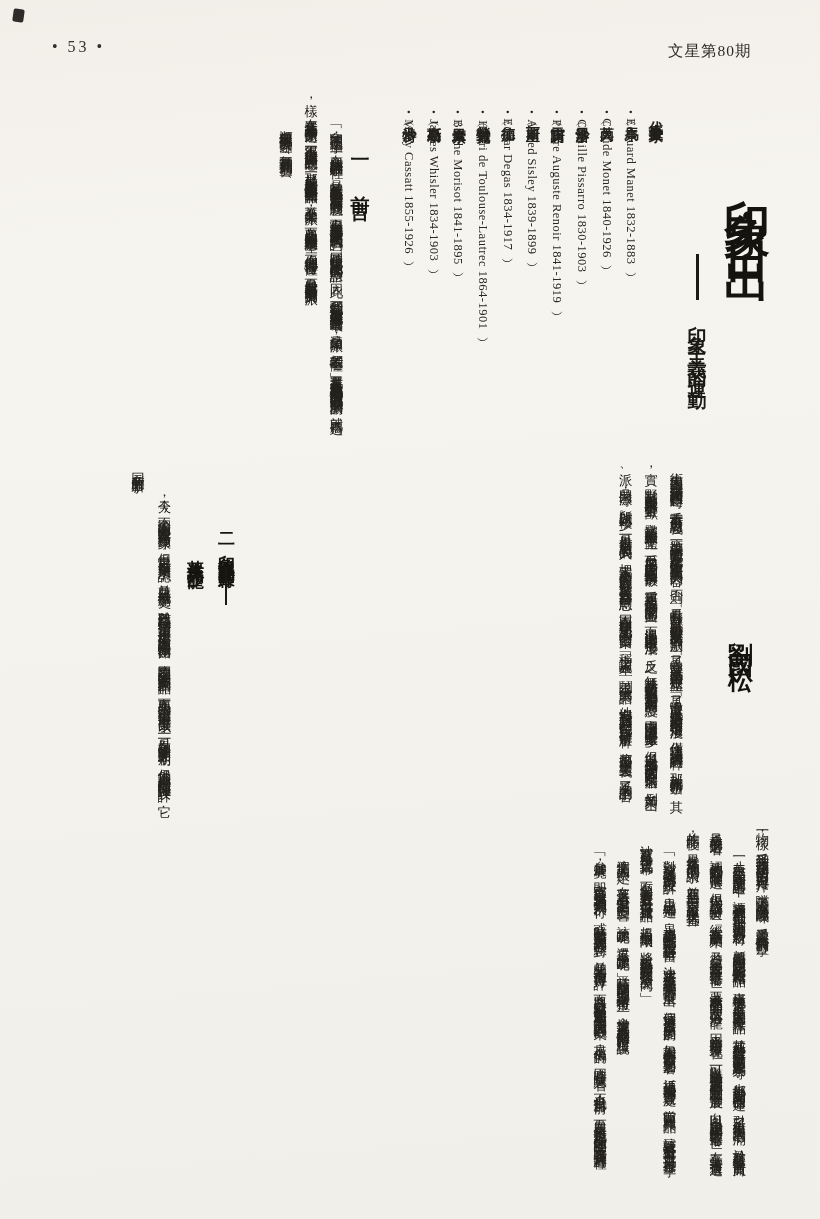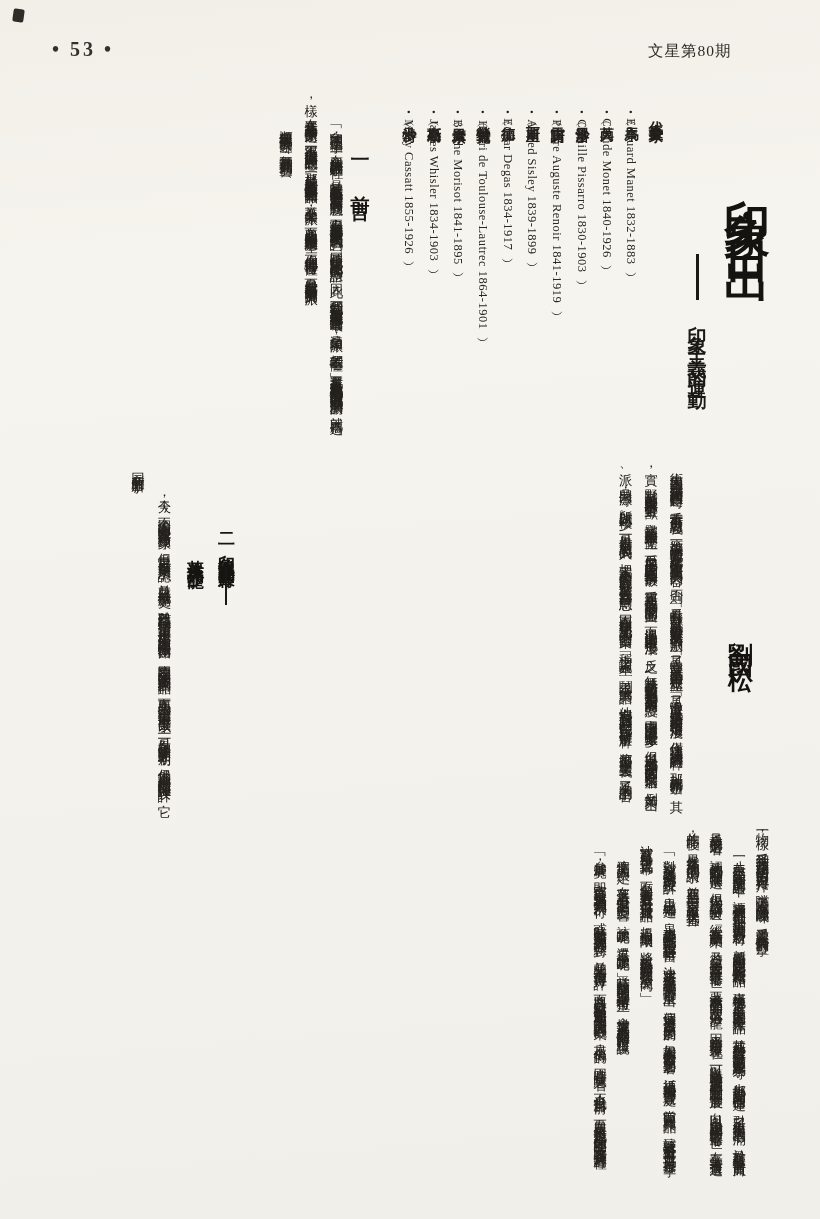--- a/index.html
+++ b/index.html
@@ -5,21 +5,21 @@
   html,body{margin:0;padding:0;background:#d8d6d0;}
   .page{
     position:relative;width:820px;height:1219px;overflow:hidden;
     background:linear-gradient(175deg,#f1efe8 0%,#f6f4ee 22%,#f4f2ec 55%,#f1efe9 100%);
     font-family:"Liberation Serif","DejaVu Serif",serif;
     color:#211f1b;
   }
   .v{writing-mode:vertical-rl;text-orientation:mixed;}
   .abs{position:absolute;}
   
-  .pageno{font-size:20px;letter-spacing:3px;color:#33312d;font-weight:bold;}
+  .pageno{font-size:16px;letter-spacing:3px;color:#33312d;}
   .issue{font-size:15.5px;color:#2c2a26;letter-spacing:1px;}
   .speck{background:#2e2c29;border-radius:2px;transform:rotate(8deg);}
   
   .bigtitle{font-size:46px;font-weight:bold;letter-spacing:14px;line-height:62px;color:#151310;}
   .subtitle{font-size:19px;font-weight:bold;letter-spacing:11px;line-height:30px;color:#1b1916;}
   .vline{display:inline-block;width:3px;height:46px;background:#1b1916;margin:2px 0 10px 0;}
   .vline2{display:inline-block;width:2.5px;height:38px;background:#1b1916;margin-top:6px;}
   .author{font-size:25px;font-weight:bold;letter-spacing:13px;color:#151310;}
   
   .artists{line-height:23.7px;height:352px;}
@@ -44,21 +44,21 @@
   .bq{padding-top:13px;}
 </style>
 </head>
 <body>
 
 <div class="page">
 
   <div class="abs speck" style="left:13px;top:9px;width:11px;height:13px;"></div>
 
   <div class="abs pageno" style="left:52px;top:38px;">• 53 •</div>
-  <div class="abs issue" style="left:648px;top:41px;">文星第80期</div>
+  <div class="abs issue" style="left:668px;top:41px;">文星第80期</div>
 
   <div class="abs v bigtitle" style="left:716px;top:163px;height:330px;">印象・日出</div>
   <div class="abs v subtitle" style="left:682px;top:252px;height:330px;">
     <span class="vline"></span><span>印象主義的運動</span>
   </div>
   <div class="abs v author" style="left:724px;top:622px;height:140px;">劉國松</div>
 
   <div class="abs v artists" style="left:381px;top:110px;width:286px;">
     <div class="hd">代表畫家：</div>
 

